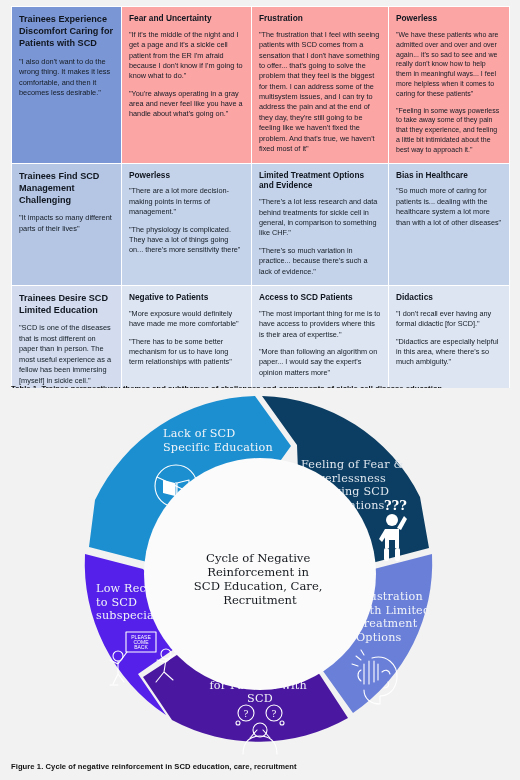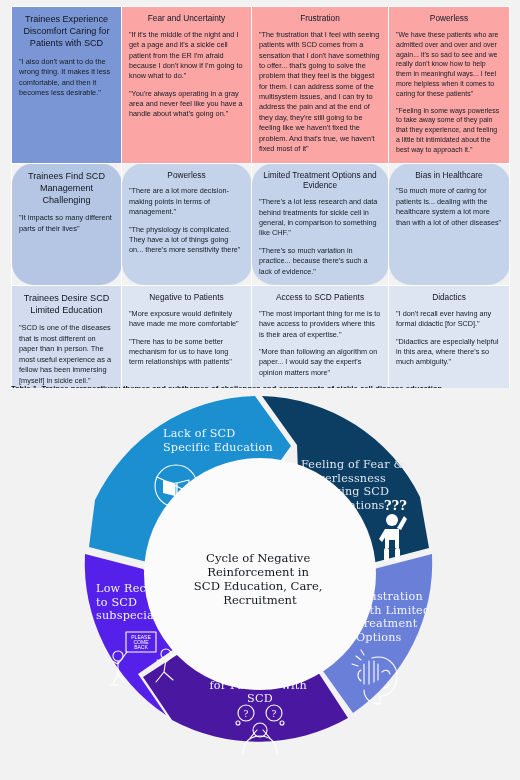--- a/index.html
+++ b/index.html
@@ -39,32 +39,31 @@
     border: 1px solid #ffffff;
     color: #101820;
   }
   col.c1 { width: 110px; }
   col.c2 { width: 130px; }
   col.c3 { width: 137px; }
   col.c4 { width: 121px; }
 
   .row1 td { background: #fca5a5; }
   .row1 td.theme { background: #7b96d4; }
-  .row2 td { background: #c5d3ea; border-radius: 22px; }
+  .row2 td { background: #c5d3ea; }
   .row2 td.theme { background: #b4c6e4; }
   .row3 td { background: #dde5f2; }
   .row3 td.theme { background: #d2dcee; }
 
   .cell-title {
-    font-weight: normal;
+    font-weight: bold;
     font-size: 8.3px;
     line-height: 1.32;
     margin: 0 0 6px 0;
     color: #10161f;
-    text-align: center;
   }
   td.theme .cell-title {
     font-size: 9.1px;
     line-height: 1.34;
     margin-bottom: 7px;
   }
   .quote {
     font-size: 7.3px;
     line-height: 1.42;
     margin: 0 0 7px 0;
@@ -321,14 +320,15 @@
         <text class="center-label" x="260" y="174" text-anchor="middle">
           <tspan x="260" y="174">Cycle of Negative</tspan>
           <tspan x="260" y="188">Reinforcement in</tspan>
           <tspan x="260" y="202">SCD  Education, Care,</tspan>
           <tspan x="260" y="216">Recruitment</tspan>
         </text>
       </g>
     </svg>
   </div>
 
+  <div class="caption" id="figure-caption">Figure 1. Cycle of negative reinforcement in SCD education, care, recruitment</div>
 
 </div>
 
 </body></html>

